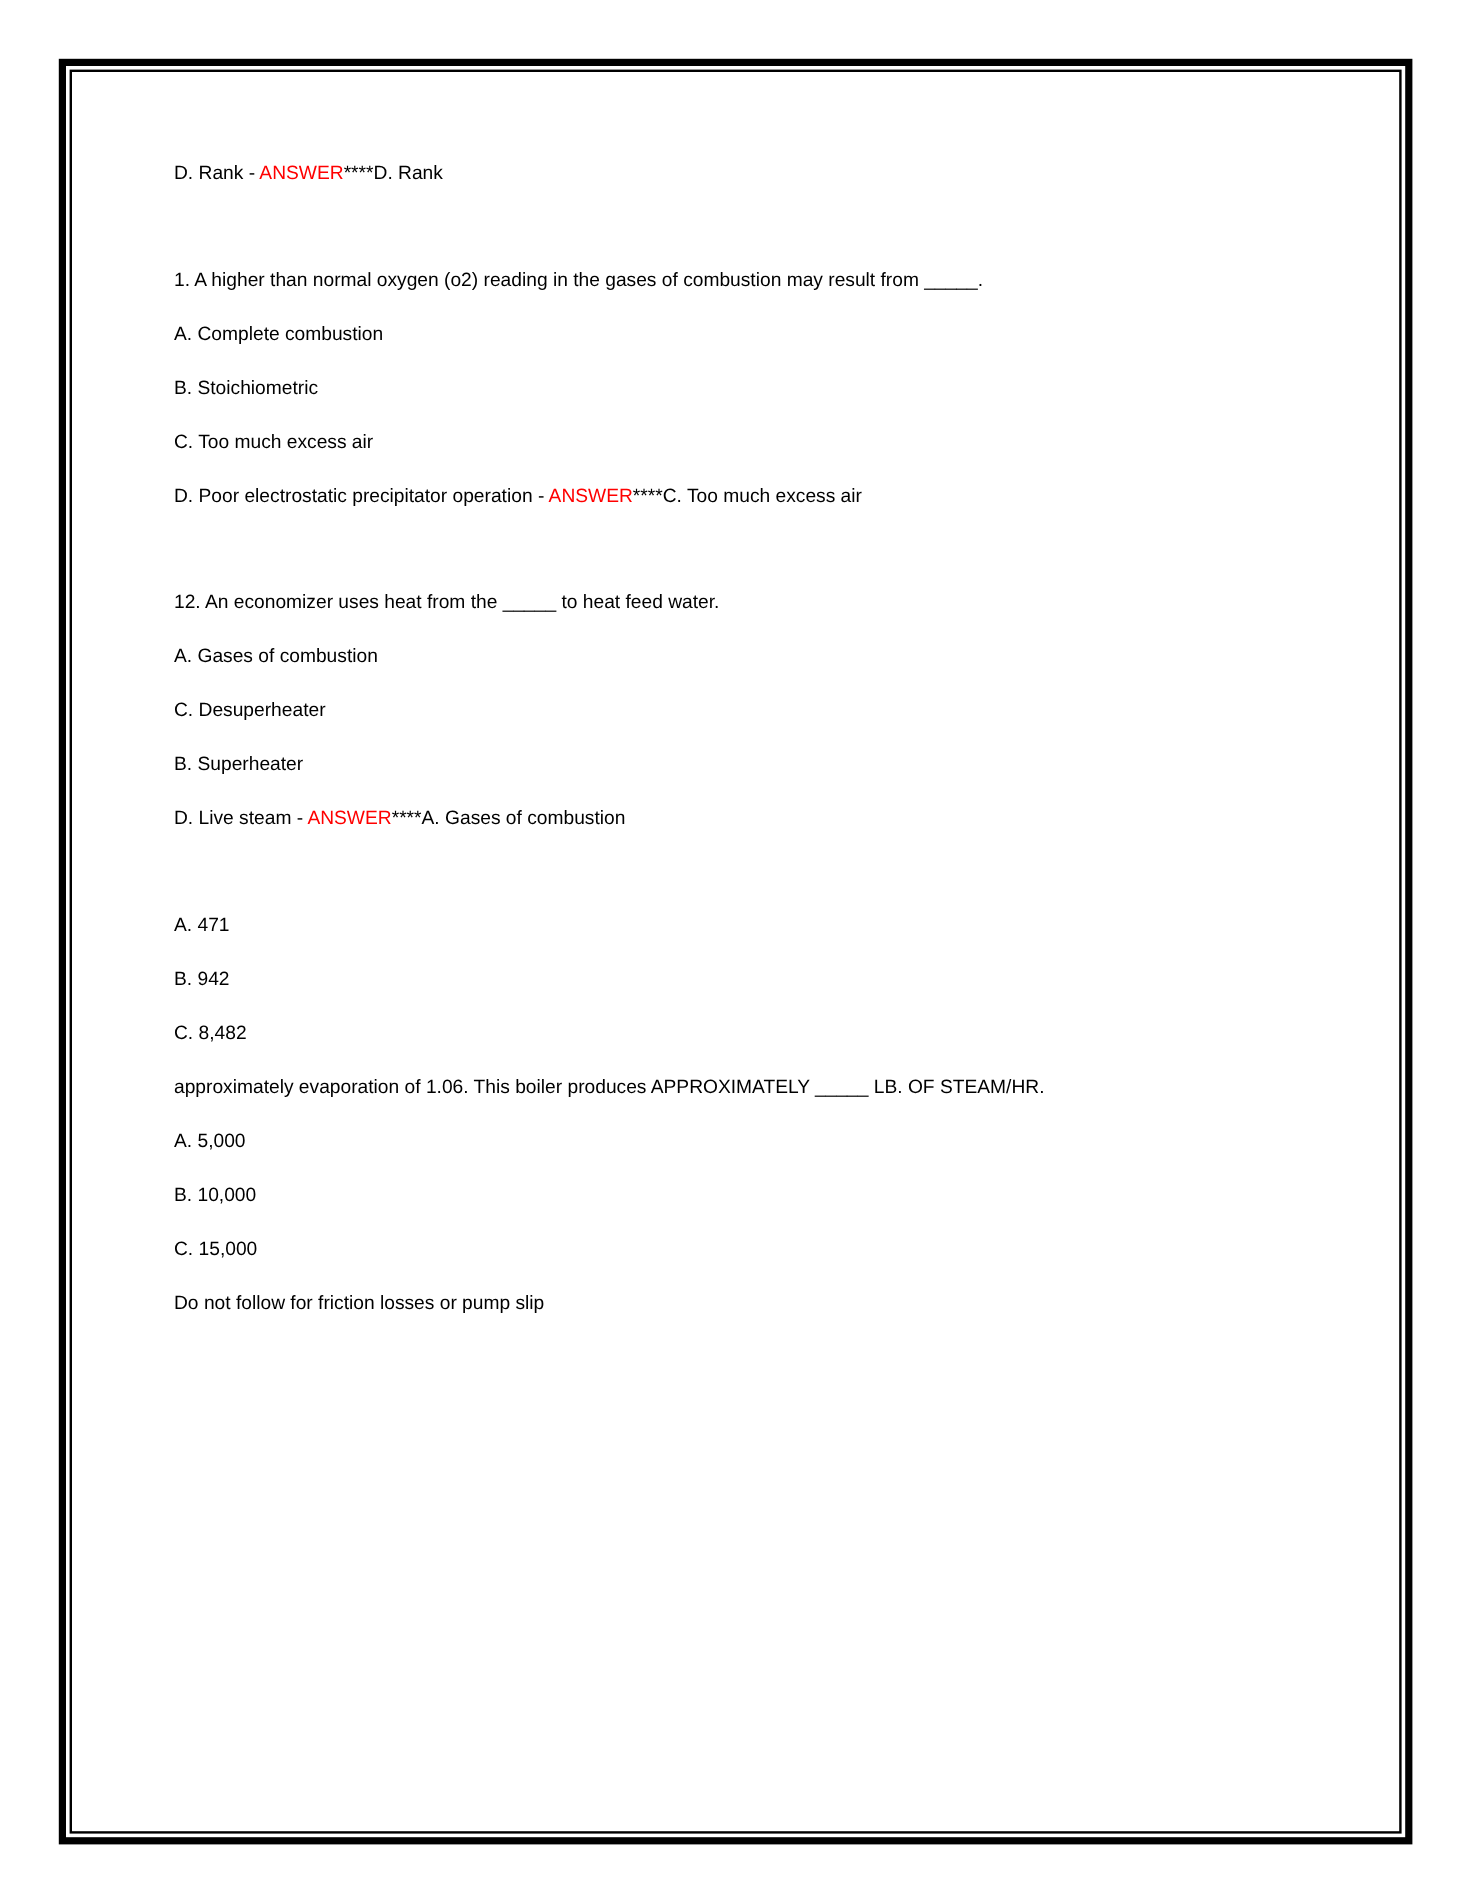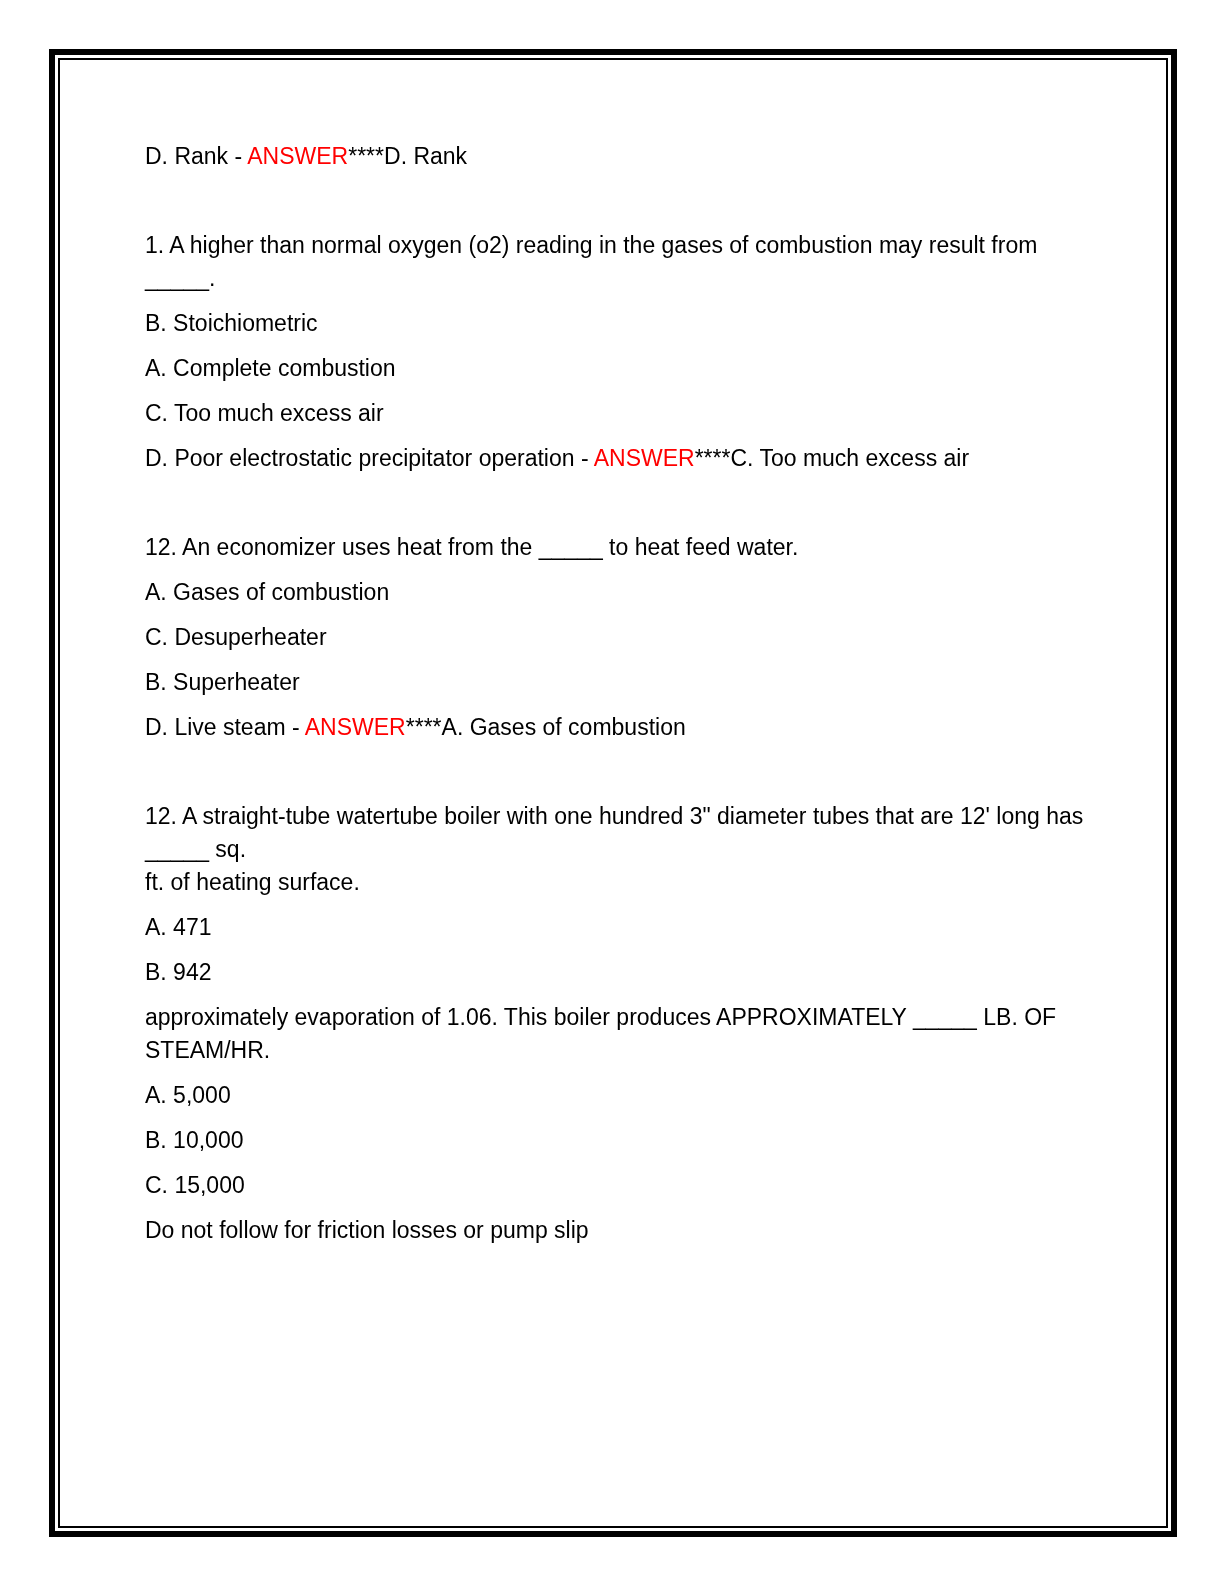--- a/index.html
+++ b/index.html
@@ -29,23 +29,23 @@
     position: absolute;
     left: 3px;
     top: 3px;
     right: 3px;
     bottom: 3px;
     border: 2px solid #000000;
   }
   .content {
     position: absolute;
     left: 145px;
-    top: 140px;
+    top: 128px;
     width: 940px;
-    font-size: 23px;
+    font-size: 16px;
     line-height: 33px;
     color: #000000;
   }
   .para {
     margin: 0 0 12px 0;
   }
   .block-end {
     margin-bottom: 56px;
   }
   .line {
@@ -65,43 +65,40 @@
   </div>
 
   <div class="content">
 
     <p class="para block-end"><span>D. Rank - </span><span class="red">ANSWER</span><span>****D. Rank</span></p>
 
     <div>
       <p class="para">
           <span class="line">1. A higher than normal oxygen (o2) reading in the gases of combustion may result from _____.</span>
         </p>
+      <p class="para">A. Complete combustion</p>
       <p class="para">B. Stoichiometric</p>
-      <p class="para">A. Complete combustion</p>
       <p class="para">C. Too much excess air</p>
       <p class="para block-end"><span>D. Poor electrostatic precipitator operation - </span><span class="red">ANSWER</span><span>****C. Too much excess air</span></p>
     </div>
 
     <div>
       <p class="para">
           <span class="line">12. An economizer uses heat from the _____ to heat feed water.</span>
         </p>
       <p class="para">A. Gases of combustion</p>
       <p class="para">C. Desuperheater</p>
       <p class="para">B. Superheater</p>
       <p class="para block-end"><span>D. Live steam - </span><span class="red">ANSWER</span><span>****A. Gases of combustion</span></p>
     </div>
 
     <div>
-      <p class="para">
-          <span class="line">12. A straight-tube watertube boiler with one hundred 3" diameter tubes that are 12' long has _____ sq.</span>
-          <span class="line">ft. of heating surface.</span>
-        </p>
       <p class="para">A. 471</p>
       <p class="para">B. 942</p>
+      <p class="para">C. 8,482</p>
     </div>
 
     <div>
       <p class="para">
           <span class="line">approximately evaporation of 1.06. This boiler produces APPROXIMATELY _____ LB. OF STEAM/HR.</span>
         </p>
       <p class="para">A. 5,000</p>
       <p class="para">B. 10,000</p>
       <p class="para">C. 15,000</p>
     </div>

